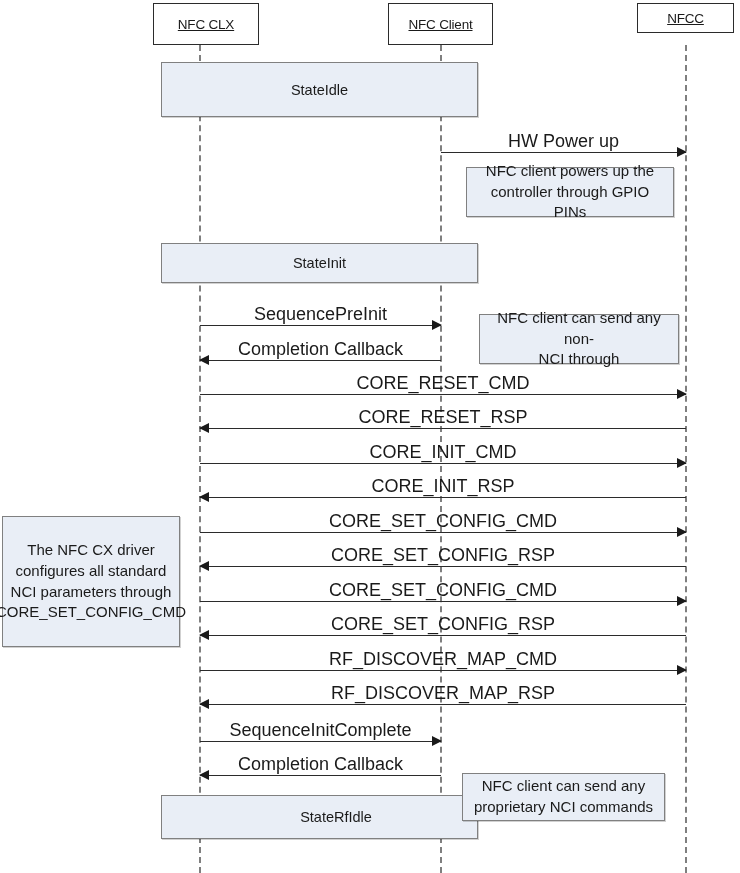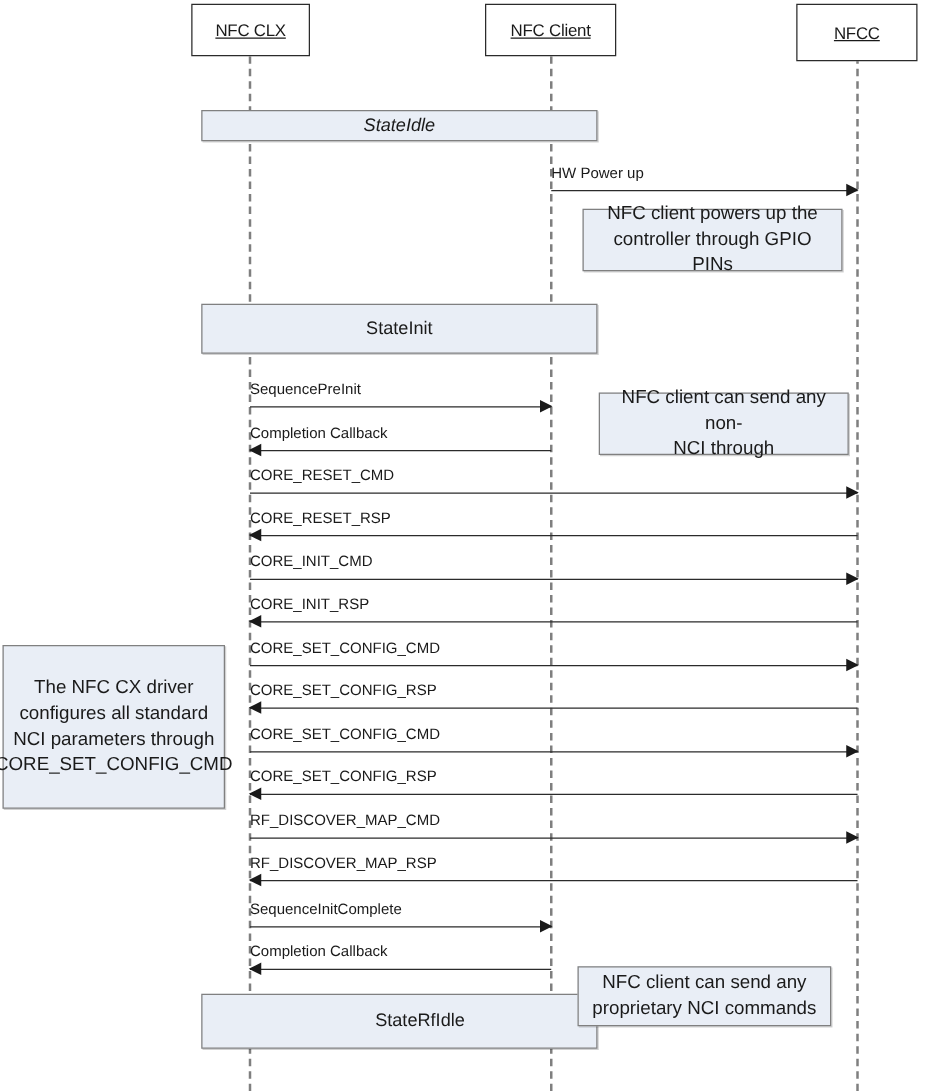--- a/index.html
+++ b/index.html
@@ -102,40 +102,40 @@
   }
   .msg-head.left {
     left: -1px;
     border-right: 10px solid #1a1a1a;
   }
   .msg-label {
     position: absolute;
     left: 0;
     right: 0;
     top: -21px;
-    text-align: left;
-    font-size: 12px;
+    text-align: center;
+    font-size: 18px;
     color: #1a1a1a;
     white-space: nowrap;
   }
 </style>
 </head>
 <body>
 
 <div id="diagram">
     <div class="lifeline" style="left: 199px; top: 45px; height: 828px;"></div>
     <div class="lifeline" style="left: 440px; top: 45px; height: 828px;"></div>
     <div class="lifeline" style="left: 685px; top: 45px; height: 828px;"></div>
-    <div class="actor-box" style="left: 153px; top: 3px; width: 95px; height: 42px;">
+    <div class="actor-box" style="left: 153px; top: 3px; width: 106px; height: 42px;">
       <span class="actor-label">NFC CLX</span>
     </div>
     <div class="actor-box" style="left: 388px; top: 3px; width: 105px; height: 42px;">
       <span class="actor-label">NFC Client</span>
     </div>
-    <div class="actor-box" style="left: 637px; top: 3px; width: 97px; height: 46px;">
+    <div class="actor-box" style="left: 637px; top: 3px; width: 97px; height: 30px;">
       <span class="actor-label">NFCC</span>
     </div>
     <div class="message" style="left: 441px; top: 152px; width: 245px;">
       <div class="msg-line"></div>
       <div class="msg-head right"></div>
       <div class="msg-label">HW Power up</div>
     </div>
     <div class="message" style="left: 200px; top: 325px; width: 241px;">
       <div class="msg-line"></div>
       <div class="msg-head right"></div>
@@ -199,21 +199,21 @@
     <div class="message" style="left: 200px; top: 741px; width: 241px;">
       <div class="msg-line"></div>
       <div class="msg-head right"></div>
       <div class="msg-label">SequenceInitComplete</div>
     </div>
     <div class="message" style="left: 200px; top: 775px; width: 241px;">
       <div class="msg-line"></div>
       <div class="msg-head left"></div>
       <div class="msg-label">Completion Callback</div>
     </div>
-    <div class="state-box" style="left: 161px; top: 88px; width: 317px; height: 25px; font-style: italic;">
+    <div class="state-box" style="left: 161px; top: 62px; width: 317px; height: 55px;">
       <span class="state-label">StateIdle</span>
     </div>
     <div class="state-box" style="left: 161px; top: 243px; width: 317px; height: 40px;">
       <span class="state-label">StateInit</span>
     </div>
     <div class="state-box" style="left: 161px; top: 795px; width: 317px; height: 44px; padding-left: 33px;">
       <span class="state-label">StateRfIdle</span>
     </div>
     <div class="note-box" style="left: 466px; top: 167px; width: 208px; height: 50px;">
       <div class="note-text"><span>NFC client powers up the</span><br><span>controller through GPIO PINs</span></div>

